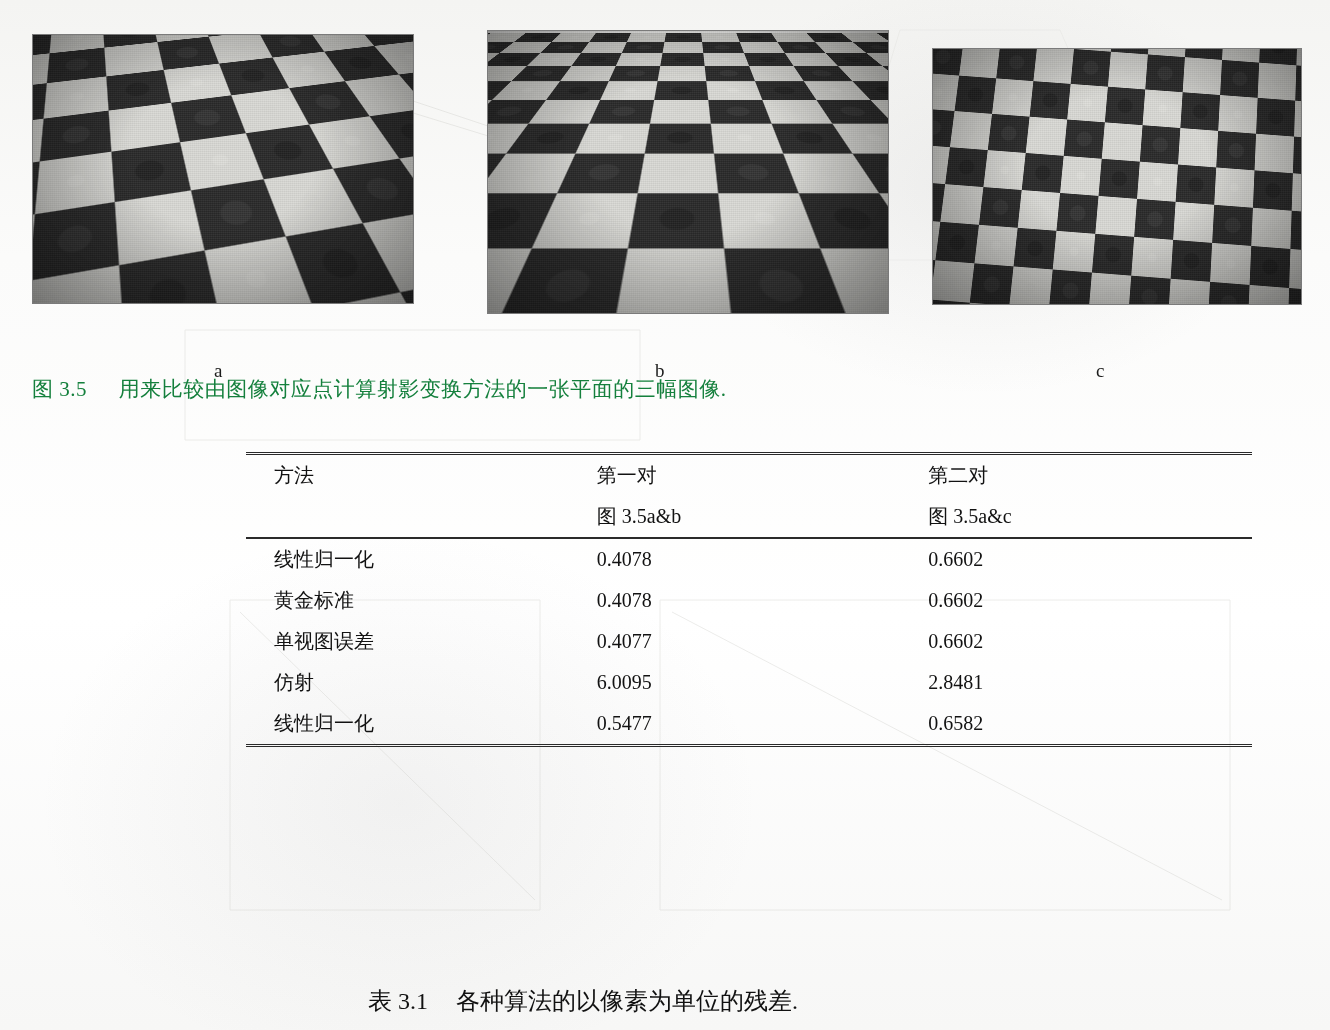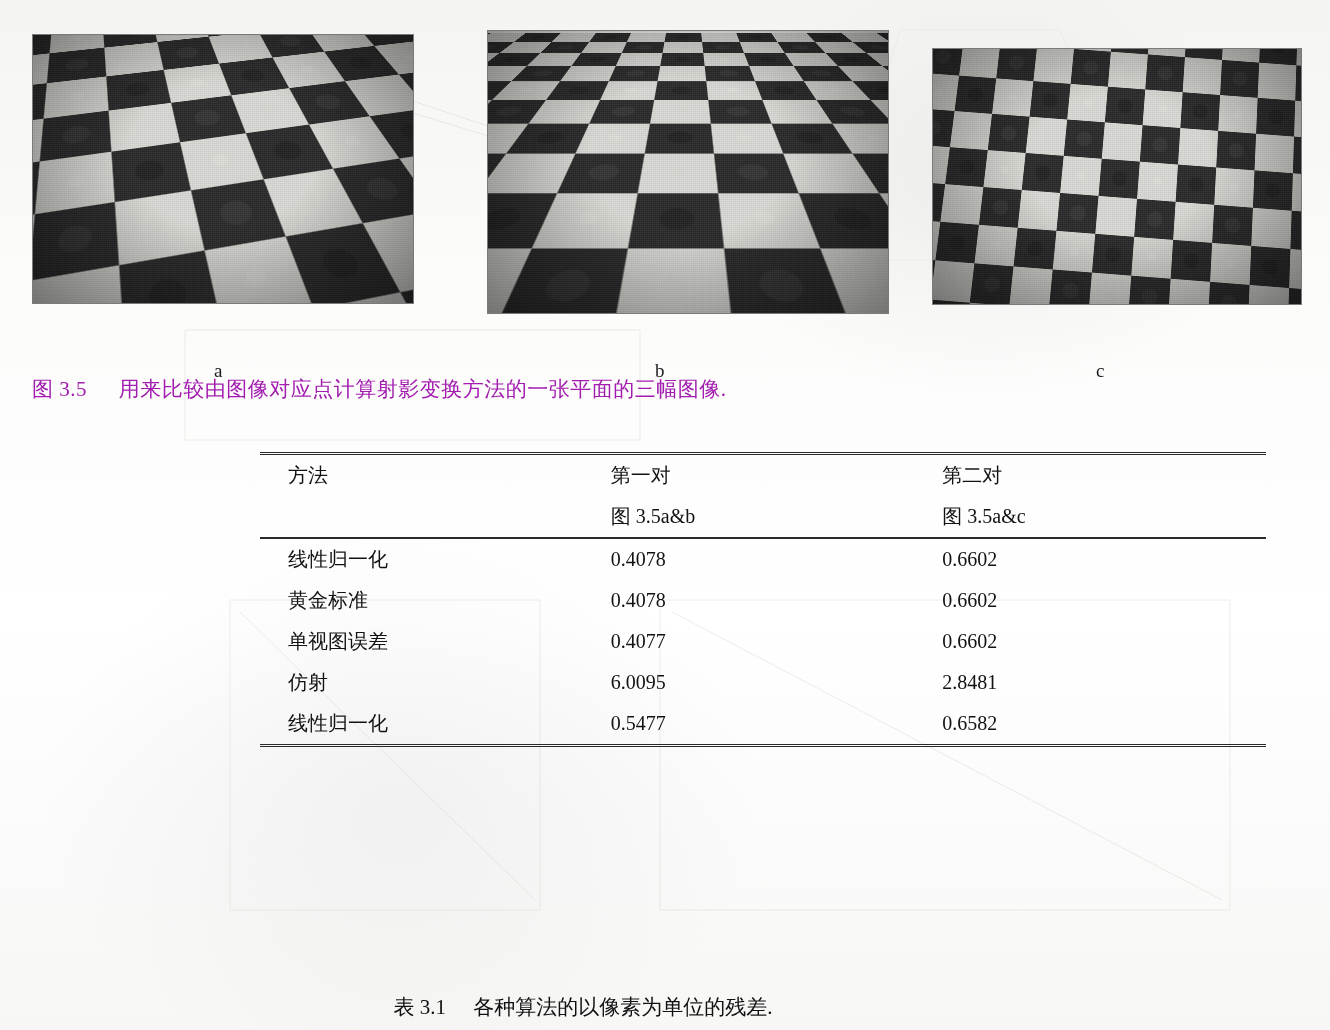--- a/index.html
+++ b/index.html
@@ -107,28 +107,28 @@
   .lab-b { left: 655px; top: 338px; }
   .lab-c { left: 1096px; top: 338px; }
 
   .fig-caption {
     position: absolute;
     left: 32px;
     top: 375px;
     width: 1270px;
     font-size: 21px;
     letter-spacing: 0.5px;
-    color: #a21caf;
+    color: #15803d;
   }
   .fig-caption .cap-num { margin-right: 26px; }
 
   
   .table-wrap {
     position: absolute;
-    left: 260px;
+    left: 246px;
     top: 452px;
     width: 1006px;
   }
   table.resid {
     border-collapse: collapse;
     width: 100%;
     font-size: 20px;
   }
   table.resid th, table.resid td {
     text-align: left;
@@ -152,23 +152,22 @@
   }
   .hdr-row td { padding-bottom: 2px; }
   .hdr-row2 td { padding-top: 0; padding-bottom: 9px; }
 
   .table-caption {
     position: absolute;
     left: 0;
     top: 985px;
     width: 1166px;
     text-align: center;
-    font-size: 21px;
+    font-size: 24px;
     color: #111;
-    margin-top: 8px;
   }
   .table-caption .cap-num { margin-right: 22px; }
 </style>
 </head>
 <body>
 
 <div class="scan-bg"></div>
 
 <svg class="ghost-lines" width="1330" height="1030">
   <g stroke="#c9c9c4" fill="none" stroke-width="1">

